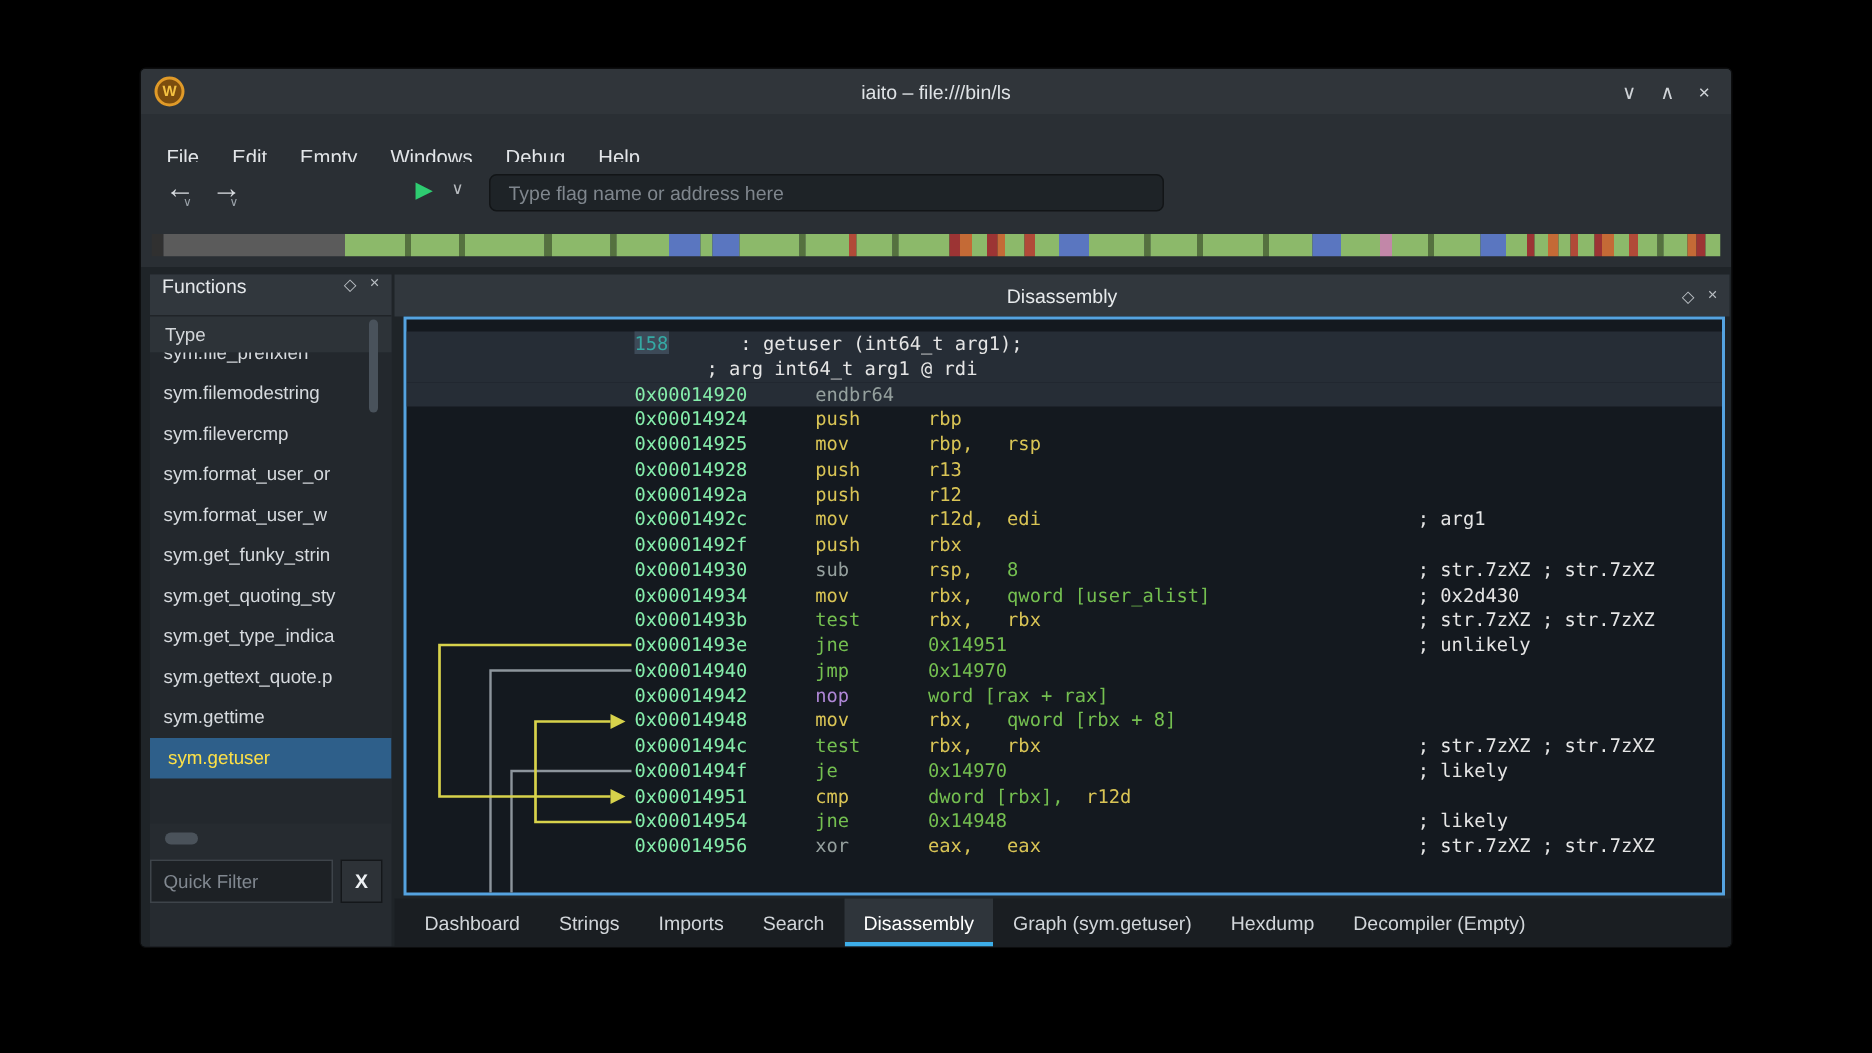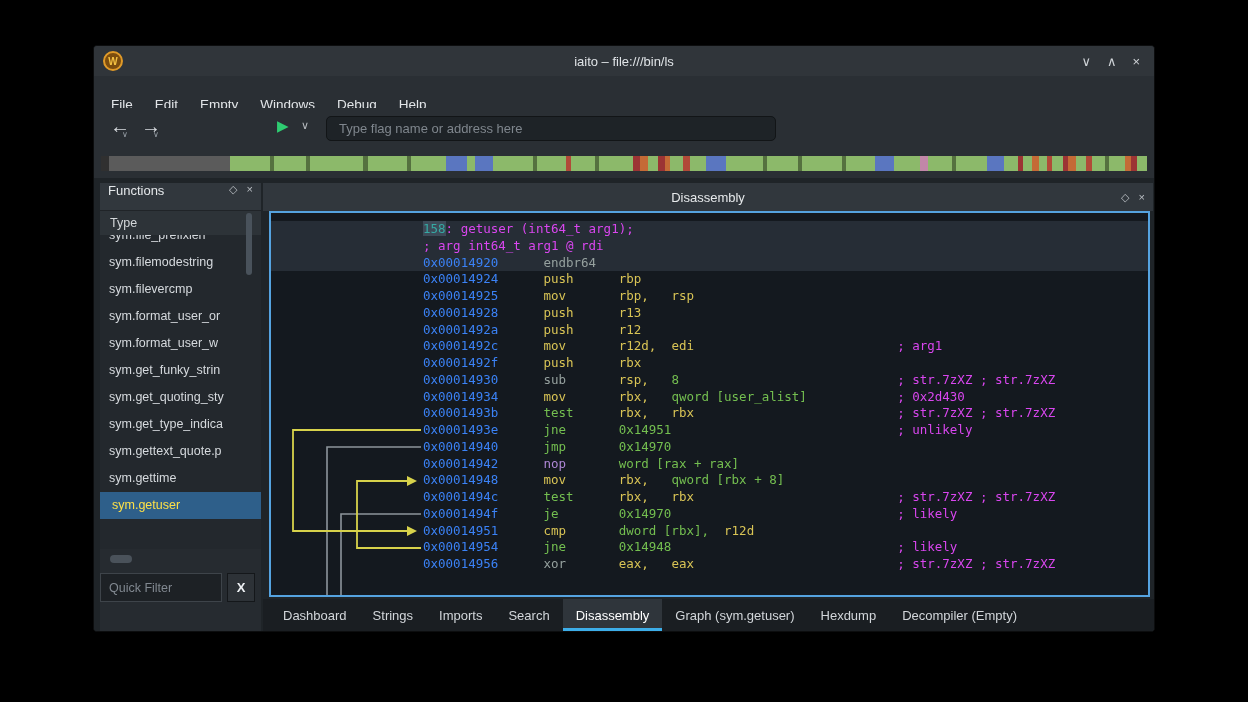--- a/index.html
+++ b/index.html
@@ -61,24 +61,24 @@
   .disasm-panel{position:absolute;left:169px;top:5px;width:890px;height:446px;}
   .disasm-head{height:28px;background:#31373d;position:relative;display:flex;align-items:center;justify-content:center;
                font-size:13px;color:#e6e9eb;}
   .dh-icons{position:absolute;right:8px;top:0;bottom:0;display:flex;align-items:center;}
   .disasm-view{position:absolute;left:6px;top:28px;width:881px;height:386px;background:#14191f;
                border:2px solid #55a3e0;box-sizing:border-box;overflow:hidden;}
   .dlines{position:absolute;left:0;top:8px;right:0;}
   .dline{height:16.75px;line-height:16.75px;font-family:"DejaVu Sans Mono",monospace;font-size:12.5px;
          white-space:pre;padding-left:152px;color:#c8cdd2;}
   .dline.hl{background:#262d36;}
-  .tk-a{color:#3b82f6;}
+  .tk-a{color:#86efac;}
   .tk-y{color:#d9c455;}
   .tk-g{color:#74bf50;}
-  .tk-t{color:#d946ef;}
+  .tk-t{color:#e5e5e5;margin-left:48px;}
   .tk-x{color:#95a09e;}
   .tk-v{color:#af87d6;}
   .tk-chip{color:#35a9a4;background:#3d4a58;}
   .arrows{position:absolute;left:0;top:8px;width:152px;height:378px;}
 
   
   .bottombar{position:absolute;left:169px;right:0;top:421px;height:32px;background:#1a1e22;
              display:flex;align-items:stretch;padding-left:7px;}
   .tab{padding:0 13px;display:flex;align-items:center;font-size:13px;color:#d2d6da;white-space:nowrap;}
   .tab.active{background:#2f353b;color:#ffffff;box-shadow:inset 0 -3px 0 #3daee9;}

